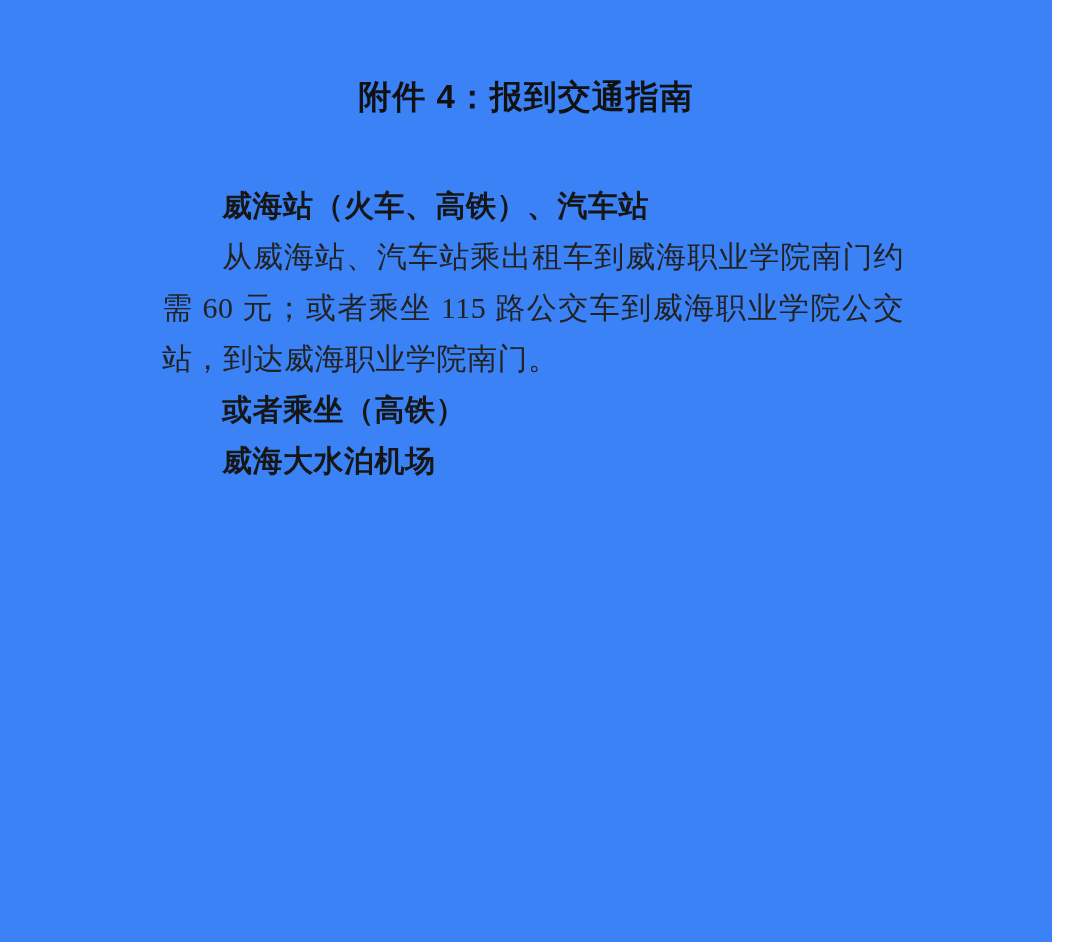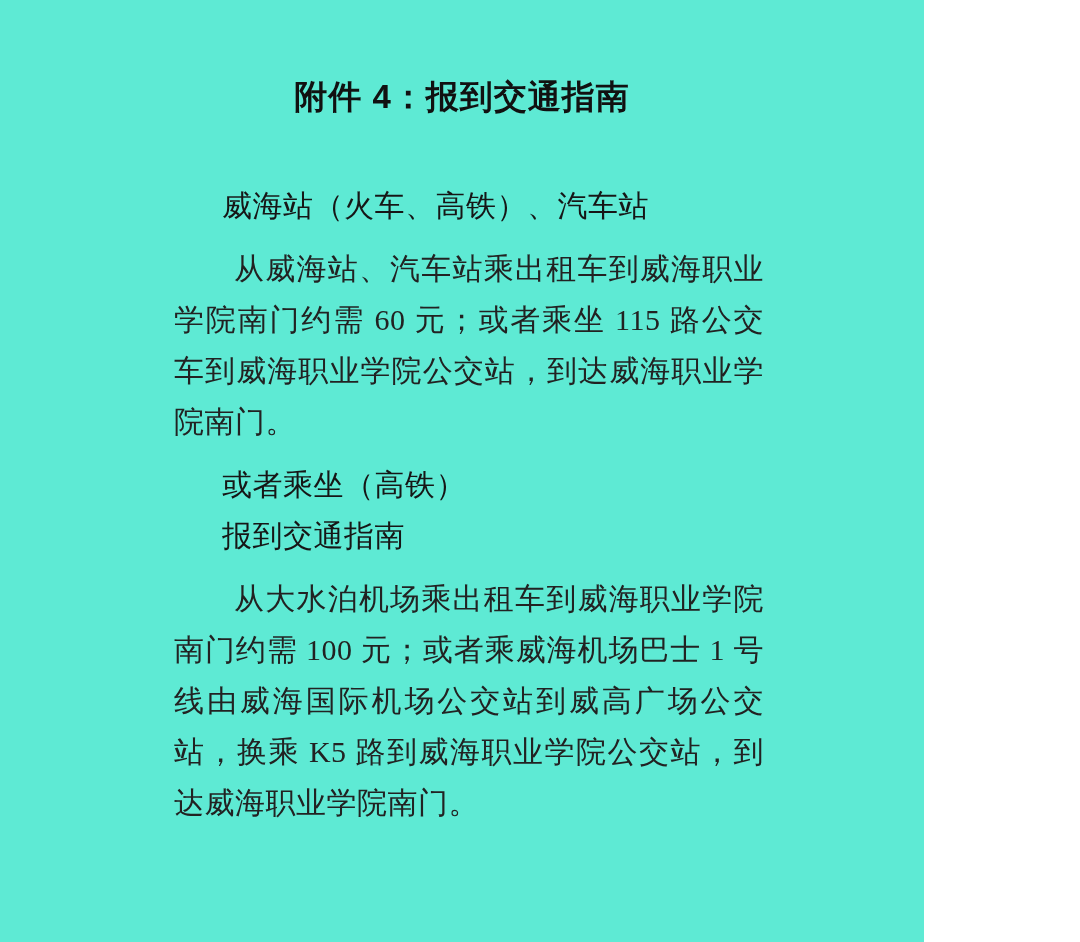--- a/index.html
+++ b/index.html
@@ -2,23 +2,23 @@
 <html lang="zh"><head>
   <meta charset="utf-8">
   <style>
     html, body {
       margin: 0;
       padding: 0;
       background: #ffffff;
     }
     .doc-page {
       position: relative;
-      width: 924px;
+      width: 1052px;
       height: 942px;
-      background: #5eead4;
+      background: #3b82f6;
       overflow: hidden;
       font-family: "Liberation Serif", "DejaVu Serif", serif;
       color: #1f1f1f;
       box-sizing: border-box;
     }
     .doc-title {
       padding-top: 76px;
       text-align: center;
       font-family: "Liberation Sans", "DejaVu Sans", sans-serif;
       font-weight: 700;
@@ -27,27 +27,27 @@
       letter-spacing: 1px;
       color: #111111;
     }
     .doc-content {
       margin: 62px 148px 0 162px; 
       font-size: 30px;
       line-height: 51px;
       text-align: justify;
     }
     .section-heading {
-      font-weight: 400;
+      font-weight: 700;
       text-indent: 2em;
       color: #161616;
       letter-spacing: 0.5px;
     }
     .section-body {
-      margin: 12px;
+      margin: 0;
       text-indent: 2em;
       letter-spacing: 0.5px;
       color: #222222;
     }
   </style>
 </head>
 <body>
 
 <div class="doc-page">
 
@@ -58,18 +58,17 @@
     <div class="doc-section">
       <div class="section-heading">威海站（火车、高铁）、汽车站</div>
       <p class="section-body">从威海站、汽车站乘出租车到威海职业学院南门约需 60 元；或者乘坐 115 路公交车到威海职业学院公交站，到达威海职业学院南门。</p>
     </div>
 
     <div class="doc-section">
       <div class="section-heading">或者乘坐（高铁）</div>
     </div>
 
     <div class="doc-section">
-      <div class="section-heading">报到交通指南</div>
-      <p class="section-body">从大水泊机场乘出租车到威海职业学院南门约需 100 元；或者乘威海机场巴士 1 号线由威海国际机场公交站到威高广场公交站，换乘 K5 路到威海职业学院公交站，到达威海职业学院南门。</p>
+      <div class="section-heading">威海大水泊机场</div>
     </div>
 
   </div>
 </div>
 
 </body></html>

